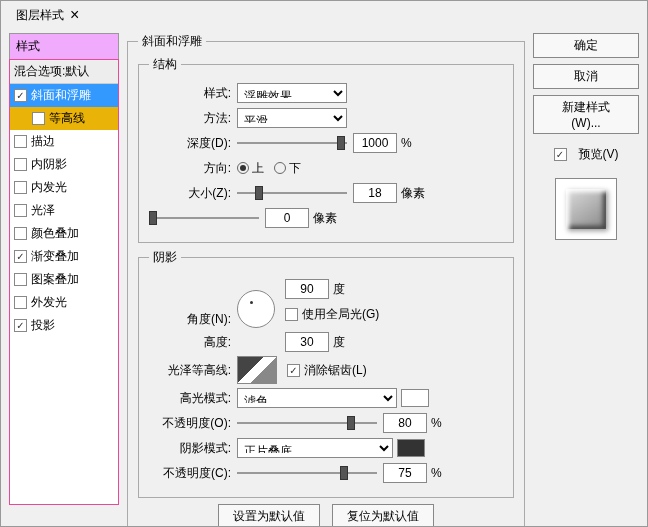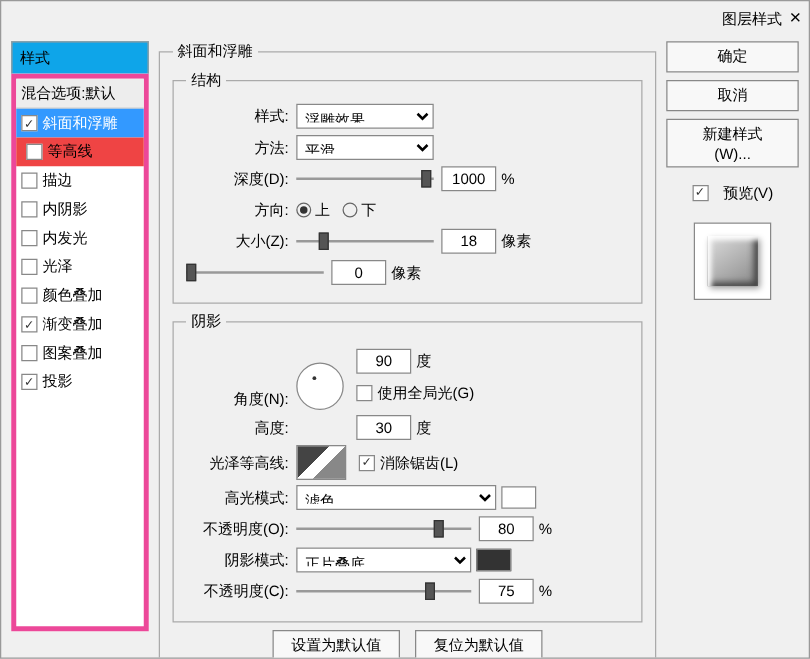--- a/index.html
+++ b/index.html
@@ -1,26 +1,26 @@
 <!DOCTYPE html>
 <html><head>
 <meta charset="utf-8">
 <style>
 *{box-sizing:border-box;margin:0;padding:0;font-family:"Microsoft YaHei","SimSun",sans-serif;font-size:12px}
 body{background:#f0f0f0;width:648px;height:527px;position:relative;border:1px solid #999}
-.titlebar{height:28px;display:flex;align-items:center;padding:0 0;justify-content:flex-end}
+.titlebar{height:28px;display:flex;align-items:center;padding:0 15px;justify-content:flex-start}
 .close-x{font-size:16px;cursor:pointer;padding:0 6px}
 .content{display:flex;padding:4px 8px 8px 8px;gap:8px}
 .styles-panel{width:110px}
-.styles-hdr{border:1px solid #999;border-bottom:none;padding:4px 6px;background:#0ea5e9}
-.styles-list{border:4px solid #ec4899;background:#fff;height:446px}
+.styles-hdr{border:1px solid #999;border-bottom:none;padding:4px 6px;background:#f0abfc}
+.styles-list{border:1px solid #ec4899;background:#fff;height:446px}
 .sl-item{display:flex;align-items:center;padding:3px 4px;gap:4px;cursor:pointer}
 .sl-item.mix{background:#ededed;border-bottom:1px solid #ccc}
 .sl-item.sel{background:#3399ff;color:#fff}
-.sl-item.sub{background:#ef4444;padding-left:8px}
+.sl-item.sub{background:#eab308;padding-left:22px}
 .chk{width:13px;height:13px;border:1px solid #888;background:#fff;display:inline-flex;align-items:center;justify-content:center;font-size:10px;color:#333}
 .chk.on::after{content:"✓"}
 .main{flex:1}
 fieldset{border:1px solid #aaa;padding:6px 10px 10px 10px;margin-bottom:6px}
 legend{padding:0 4px}
 .row{display:flex;align-items:center;margin:3px 0;min-height:22px}
 .lbl{width:88px;text-align:right;padding-right:6px}
 select{height:20px;border:1px solid #888;background:#fff;padding:4px 2px}
 .sel-w{width:110px}
 .slider{position:relative;width:110px;height:16px;margin-right:6px}
@@ -84,20 +84,24 @@
         </div>
         <div class="sl-item">
           <span class="chk on"></span>
           <span>渐变叠加</span>
         </div>
         <div class="sl-item">
           <span class="chk"></span>
           <span>图案叠加</span>
         </div>
         <div class="sl-item">
+          <span class="chk"></span>
+          <span>外发光</span>
+        </div>
+        <div class="sl-item">
           <span class="chk on"></span>
           <span>投影</span>
         </div>
       </div>
   </div>
 
   <div class="main">
     <fieldset>
       <legend>斜面和浮雕</legend>
       <fieldset>
@@ -183,21 +187,21 @@
           <span class="lbl">不透明度(O):</span>
           <div class="slider" style="width:140px">
               <div class="track"></div>
               <div class="thumb" style="left:110px"></div>
             </div>
           <input type="text" value="80" style="">
           <span class="unit">%</span>
         </div>
         <div class="row">
           <span class="lbl">阴影模式:</span>
-          <select style="width:140px"><option>正片叠底</option></select>
+          <select style="width:156px"><option>正片叠底</option></select>
           <div class="swatch" style="background:#333"></div>
         </div>
         <div class="row">
           <span class="lbl">不透明度(C):</span>
           <div class="slider" style="width:140px">
               <div class="track"></div>
               <div class="thumb" style="left:103px"></div>
             </div>
           <input type="text" value="75" style="">
           <span class="unit">%</span>

